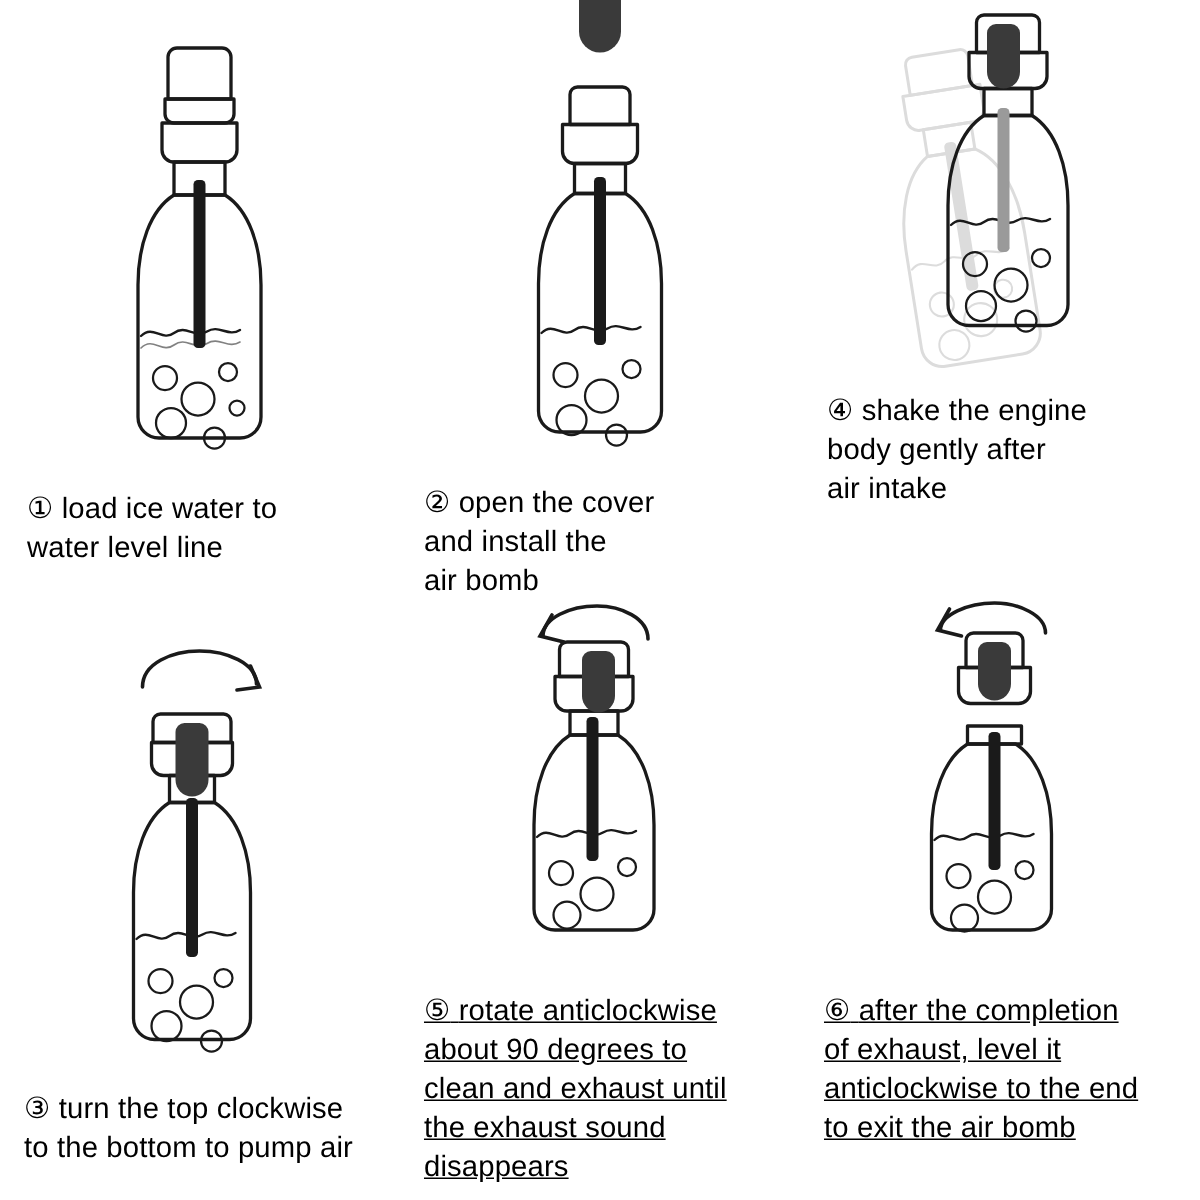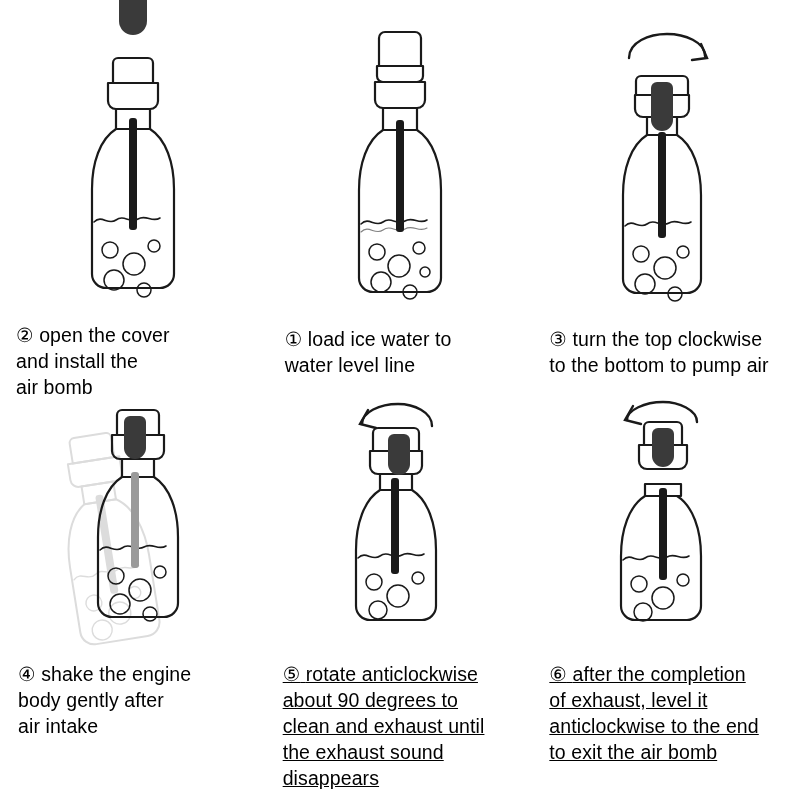--- a/index.html
+++ b/index.html
@@ -56,20 +56,52 @@
   }
   .cell.c2 .caption, .cell.c3 .caption { padding-left: 4px; }
   .cell.c5 .caption, .cell.c6 .caption { padding-left: 4px; text-decoration: underline; }
   svg { display: block; overflow: visible; }
 </style>
 </head>
 <body>
 
 <div class="sheet">
   <div class="grid">
+
+    <div class="cell c1">
+      <div class="art">
+        <svg width="170" height="300" viewBox="0 0 170 300" aria-hidden="true">
+          <g fill="none" stroke="#1a1a1a" stroke-width="2.2" stroke-linejoin="round" stroke-linecap="round">
+
+            <path d="M70 12 h30 a6 6 0 0 1 6 6 v28 h-42 v-28 a6 6 0 0 1 6 -6 z"></path>
+            <path d="M62 46 h46 v10 a6 6 0 0 1 -6 6 h-34 a6 6 0 0 1 -6 -6 z"></path>
+
+            <path d="M60 62 h50 v18 a8 8 0 0 1 -8 8 h-34 a8 8 0 0 1 -8 -8 z"></path>
+
+            <path d="M68 88 h34 v22 h-34 z"></path>
+
+            <path d="M68 110 c-16 10 -24 34 -24 60 v88 a14 14 0 0 0 14 14 h54 a14 14 0 0 0 14 -14 v-88 c0 -26 -8 -50 -24 -60 z"></path>
+
+            <path d="M46 204 c8 -8 14 4 22 -2 c8 -6 14 4 22 -1 c8 -5 14 4 22 -1" stroke-width="1.6"></path>
+            <path d="M46 212 c8 -8 14 4 22 -2 c8 -6 14 4 22 -1 c8 -5 14 4 22 -1" stroke-width="1.1" opacity="0.55"></path>
+
+            <circle cx="62" cy="232" r="8" stroke-width="1.5"></circle>
+            <circle cx="84" cy="246" r="11" stroke-width="1.5"></circle>
+            <circle cx="104" cy="228" r="6" stroke-width="1.5"></circle>
+            <circle cx="66" cy="262" r="10" stroke-width="1.5"></circle>
+            <circle cx="95" cy="272" r="7" stroke-width="1.5"></circle>
+            <circle cx="110" cy="252" r="5" stroke-width="1.5"></circle>
+          </g>
+
+          <rect x="81" y="100" width="8" height="112" rx="3" fill="#1a1a1a"></rect>
+        </svg>
+      </div>
+      <div class="caption"><span>①</span> <span>load ice water to
+water level line</span></div>
+    </div>
 
     <div class="cell c2">
       <div class="art">
         <svg width="170" height="300" viewBox="0 0 170 300" aria-hidden="true">
 
           <g>
             <path d="M78 -44 h14 a7 7 0 0 1 7 7 v42 a14 14 0 0 1 -14 14 h-0 a14 14 0 0 1 -14 -14 v-42 a7 7 0 0 1 7 -7 z" fill="#3a3a3a"></path>
           </g>
           <g fill="none" stroke="#1a1a1a" stroke-width="2.2" stroke-linejoin="round" stroke-linecap="round">
 
@@ -83,82 +115,20 @@
             <circle cx="106" cy="230" r="6" stroke-width="1.5"></circle>
             <circle cx="66" cy="264" r="10" stroke-width="1.5"></circle>
             <circle cx="96" cy="274" r="7" stroke-width="1.5"></circle>
           </g>
           <rect x="81" y="102" width="8" height="112" rx="3" fill="#1a1a1a"></rect>
         </svg>
       </div>
       <div class="caption"><span>②</span> <span>open the cover
 and install the
 air bomb</span></div>
-    </div>
-
-    <div class="cell c1">
-      <div class="art">
-        <svg width="170" height="300" viewBox="0 0 170 300" aria-hidden="true">
-          <g fill="none" stroke="#1a1a1a" stroke-width="2.2" stroke-linejoin="round" stroke-linecap="round">
-
-            <path d="M70 12 h30 a6 6 0 0 1 6 6 v28 h-42 v-28 a6 6 0 0 1 6 -6 z"></path>
-            <path d="M62 46 h46 v10 a6 6 0 0 1 -6 6 h-34 a6 6 0 0 1 -6 -6 z"></path>
-
-            <path d="M60 62 h50 v18 a8 8 0 0 1 -8 8 h-34 a8 8 0 0 1 -8 -8 z"></path>
-
-            <path d="M68 88 h34 v22 h-34 z"></path>
-
-            <path d="M68 110 c-16 10 -24 34 -24 60 v88 a14 14 0 0 0 14 14 h54 a14 14 0 0 0 14 -14 v-88 c0 -26 -8 -50 -24 -60 z"></path>
-
-            <path d="M46 204 c8 -8 14 4 22 -2 c8 -6 14 4 22 -1 c8 -5 14 4 22 -1" stroke-width="1.6"></path>
-            <path d="M46 212 c8 -8 14 4 22 -2 c8 -6 14 4 22 -1 c8 -5 14 4 22 -1" stroke-width="1.1" opacity="0.55"></path>
-
-            <circle cx="62" cy="232" r="8" stroke-width="1.5"></circle>
-            <circle cx="84" cy="246" r="11" stroke-width="1.5"></circle>
-            <circle cx="104" cy="228" r="6" stroke-width="1.5"></circle>
-            <circle cx="66" cy="262" r="10" stroke-width="1.5"></circle>
-            <circle cx="95" cy="272" r="7" stroke-width="1.5"></circle>
-            <circle cx="110" cy="252" r="5" stroke-width="1.5"></circle>
-          </g>
-
-          <rect x="81" y="100" width="8" height="112" rx="3" fill="#1a1a1a"></rect>
-        </svg>
-      </div>
-      <div class="caption"><span>①</span> <span>load ice water to
-water level line</span></div>
-    </div>
-
-    <div class="cell c3">
-      <div class="art">
-        <svg width="180" height="300" viewBox="0 0 180 300" aria-hidden="true">
-
-          <g fill="none" stroke="#1a1a1a" stroke-width="2.4" stroke-linecap="round">
-            <path d="M52 38 C52 22 72 14 90 14 C108 14 128 22 128 36"></path>
-            <path d="M124 24 L130 38 L115 40" fill="none"></path>
-          </g>
-          <g fill="none" stroke="#1a1a1a" stroke-width="2.2" stroke-linejoin="round" stroke-linecap="round">
-
-            <path d="M64 56 h42 a5 5 0 0 1 5 5 v14 h-52 v-14 a5 5 0 0 1 5 -5 z"></path>
-            <path d="M58 75 h54 v14 a8 8 0 0 1 -8 8 h-38 a8 8 0 0 1 -8 -8 z"></path>
-            <path d="M70 97 h30 v18 h-30 z"></path>
-            <path d="M70 115 c-16 10 -24 34 -24 60 v84 a14 14 0 0 0 14 14 h50 a14 14 0 0 0 14 -14 v-84 c0 -26 -8 -50 -24 -60 z"></path>
-            <path d="M48 206 c8 -8 14 4 22 -2 c8 -6 14 4 22 -1 c8 -5 14 4 22 -1" stroke-width="1.6"></path>
-            <circle cx="64" cy="234" r="8" stroke-width="1.5"></circle>
-            <circle cx="88" cy="248" r="11" stroke-width="1.5"></circle>
-            <circle cx="106" cy="232" r="6" stroke-width="1.5"></circle>
-            <circle cx="68" cy="264" r="10" stroke-width="1.5"></circle>
-            <circle cx="98" cy="274" r="7" stroke-width="1.5"></circle>
-          </g>
-
-          <path d="M80 62 h10 a6 6 0 0 1 6 6 v32 a11 11 0 0 1 -11 11 a11 11 0 0 1 -11 -11 v-32 a6 6 0 0 1 6 -6 z" fill="#3a3a3a"></path>
-          <rect x="81" y="112" width="8" height="106" rx="3" fill="#1a1a1a"></rect>
-        </svg>
-      </div>
-      <div class="caption"><span>③</span> <span>turn the top clockwise
-to the bottom to pump air</span></div>
     </div>
 
     <div class="cell c4">
       <div class="art row2">
         <svg width="190" height="255" viewBox="0 0 190 255" aria-hidden="true">
 
           <g transform="translate(-18,24) rotate(-9 90 140)" fill="none" stroke="#dcdcdc" stroke-width="2" stroke-linejoin="round" stroke-linecap="round">
             <path d="M74 10 h32 a5 5 0 0 1 5 5 v20 h-42 v-20 a5 5 0 0 1 5 -5 z"></path>
             <path d="M64 35 h52 v16 a8 8 0 0 1 -8 8 h-36 a8 8 0 0 1 -8 -8 z"></path>
             <path d="M74 59 h32 v18 h-32 z"></path>
@@ -185,20 +155,50 @@
           </g>
           <path d="M92 16 h10 a6 6 0 0 1 6 6 v26 a11 11 0 0 1 -11 11 a11 11 0 0 1 -11 -11 v-26 a6 6 0 0 1 6 -6 z" fill="#3a3a3a"></path>
           <rect x="93" y="72" width="8" height="96" rx="3" fill="#9a9a9a"></rect>
         </svg>
       </div>
       <div class="caption"><span>④</span> <span>shake the engine
 body gently after
 air intake</span></div>
     </div>
 
+    <div class="cell c3">
+      <div class="art">
+        <svg width="180" height="300" viewBox="0 0 180 300" aria-hidden="true">
+
+          <g fill="none" stroke="#1a1a1a" stroke-width="2.4" stroke-linecap="round">
+            <path d="M52 38 C52 22 72 14 90 14 C108 14 128 22 128 36"></path>
+            <path d="M124 24 L130 38 L115 40" fill="none"></path>
+          </g>
+          <g fill="none" stroke="#1a1a1a" stroke-width="2.2" stroke-linejoin="round" stroke-linecap="round">
+
+            <path d="M64 56 h42 a5 5 0 0 1 5 5 v14 h-52 v-14 a5 5 0 0 1 5 -5 z"></path>
+            <path d="M58 75 h54 v14 a8 8 0 0 1 -8 8 h-38 a8 8 0 0 1 -8 -8 z"></path>
+            <path d="M70 97 h30 v18 h-30 z"></path>
+            <path d="M70 115 c-16 10 -24 34 -24 60 v84 a14 14 0 0 0 14 14 h50 a14 14 0 0 0 14 -14 v-84 c0 -26 -8 -50 -24 -60 z"></path>
+            <path d="M48 206 c8 -8 14 4 22 -2 c8 -6 14 4 22 -1 c8 -5 14 4 22 -1" stroke-width="1.6"></path>
+            <circle cx="64" cy="234" r="8" stroke-width="1.5"></circle>
+            <circle cx="88" cy="248" r="11" stroke-width="1.5"></circle>
+            <circle cx="106" cy="232" r="6" stroke-width="1.5"></circle>
+            <circle cx="68" cy="264" r="10" stroke-width="1.5"></circle>
+            <circle cx="98" cy="274" r="7" stroke-width="1.5"></circle>
+          </g>
+
+          <path d="M80 62 h10 a6 6 0 0 1 6 6 v32 a11 11 0 0 1 -11 11 a11 11 0 0 1 -11 -11 v-32 a6 6 0 0 1 6 -6 z" fill="#3a3a3a"></path>
+          <rect x="81" y="112" width="8" height="106" rx="3" fill="#1a1a1a"></rect>
+        </svg>
+      </div>
+      <div class="caption"><span>③</span> <span>turn the top clockwise
+to the bottom to pump air</span></div>
+    </div>
+
     <div class="cell c5">
       <div class="art row2">
         <svg width="180" height="255" viewBox="0 0 180 255" aria-hidden="true">
           <g fill="none" stroke="#1a1a1a" stroke-width="2.4" stroke-linecap="round">
             <path d="M122 26 C122 12 104 4 88 4 C70 4 52 12 52 24"></path>
             <path d="M58 10 L50 24 L66 28" fill="none"></path>
           </g>
           <g fill="none" stroke="#1a1a1a" stroke-width="2.2" stroke-linejoin="round" stroke-linecap="round">
             <path d="M68 28 h36 a5 5 0 0 1 5 5 v18 h-46 v-18 a5 5 0 0 1 5 -5 z"></path>
             <path d="M60 51 h52 v15 a8 8 0 0 1 -8 8 h-36 a8 8 0 0 1 -8 -8 z"></path>

